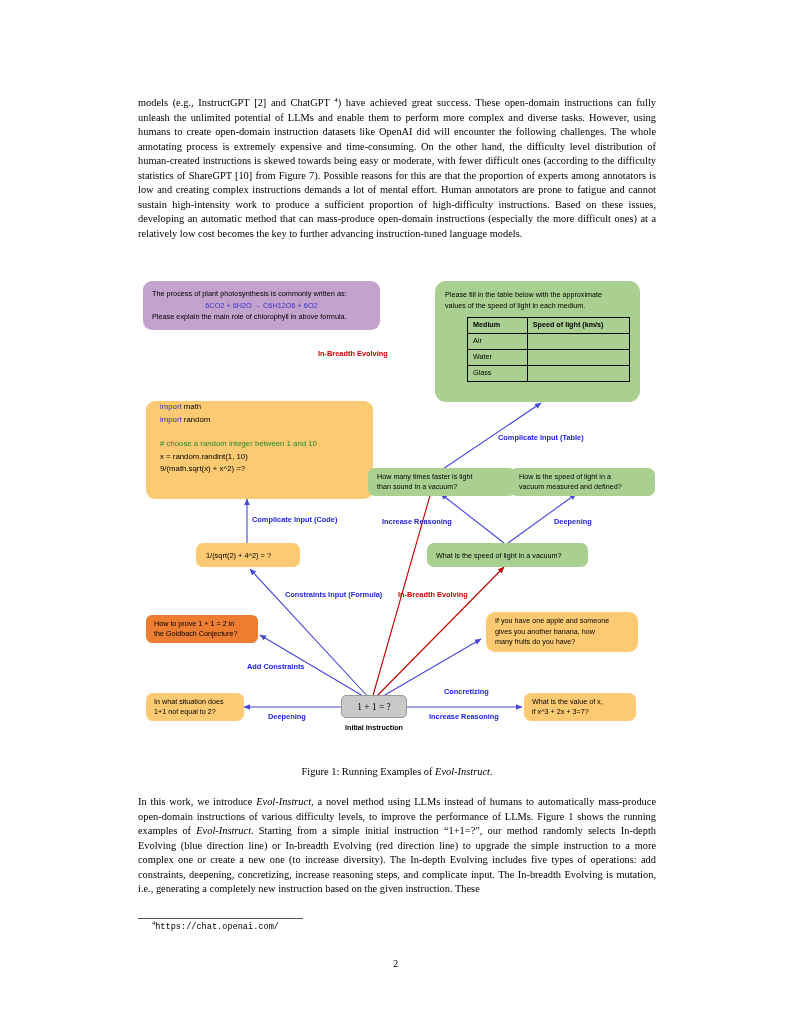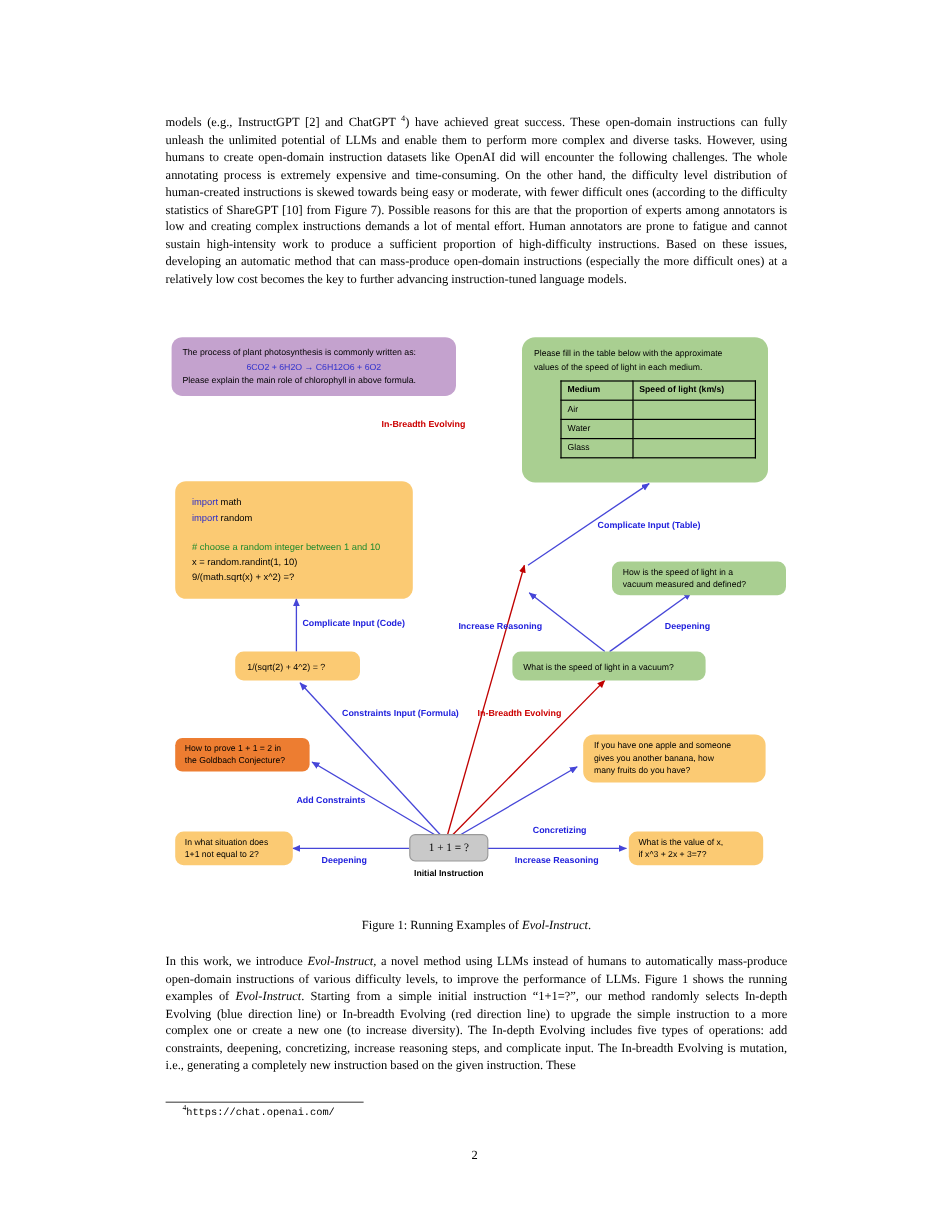--- a/index.html
+++ b/index.html
@@ -143,35 +143,41 @@
           </tr>
           <tr>
             <td>Glass</td>
             <td>&nbsp;</td>
           </tr>
         </tbody>
           </table>
       </div>
     </div>
 
-    <div class="node n-yellowbig" style="left:16px;top:126px;width:198px;height:98px;padding:12px 14px;align-items:flex-start;justify-content:flex-end;">
+    <div class="node n-yellowbig" style="left:16px;top:126px;width:227px;height:98px;padding:0 14px;align-items:flex-start;justify-content:flex-end;">
       <div class="txt" style="font-size:7.8px;line-height:12.6px;">
         <div><span class="code-kw">import</span><span> math</span></div>
         <div><span class="code-kw">import</span><span> random</span></div>
         <div style="height:12px;"></div>
         <div class="code-cm"># choose a random integer between 1 and 10</div>
         <div>x = random.randint(1, 10)</div>
         <div>9/(math.sqrt(x) + x^2) =?</div>
       </div>
     </div>
 
     <div class="node n-yellow" style="left:66px;top:268px;width:104px;height:24px;padding:4px 10px;">
       <div class="txt" style="font-size:7.4px;">1/(sqrt(2) + 4^2) = ?</div>
     </div>
 
+    <div class="node n-green" style="left:238px;top:193px;width:148px;height:28px;padding:4px 9px;">
+      <div class="txt" style="font-size:7.2px;line-height:10.4px;">
+        <div>How many times faster is light</div>
+        <div>than sound in a vacuum?</div>
+      </div>
+    </div>
 
     <div class="node n-green" style="left:297px;top:268px;width:161px;height:24px;padding:4px 9px;">
       <div class="txt" style="font-size:7.2px;">What is the speed of light in a vacuum?</div>
     </div>
 
     <div class="node n-green" style="left:380px;top:193px;width:145px;height:28px;padding:4px 9px;">
       <div class="txt" style="font-size:7.2px;line-height:10.4px;">
         <div>How is the speed of light in a</div>
         <div>vacuum measured and defined?</div>
       </div>

